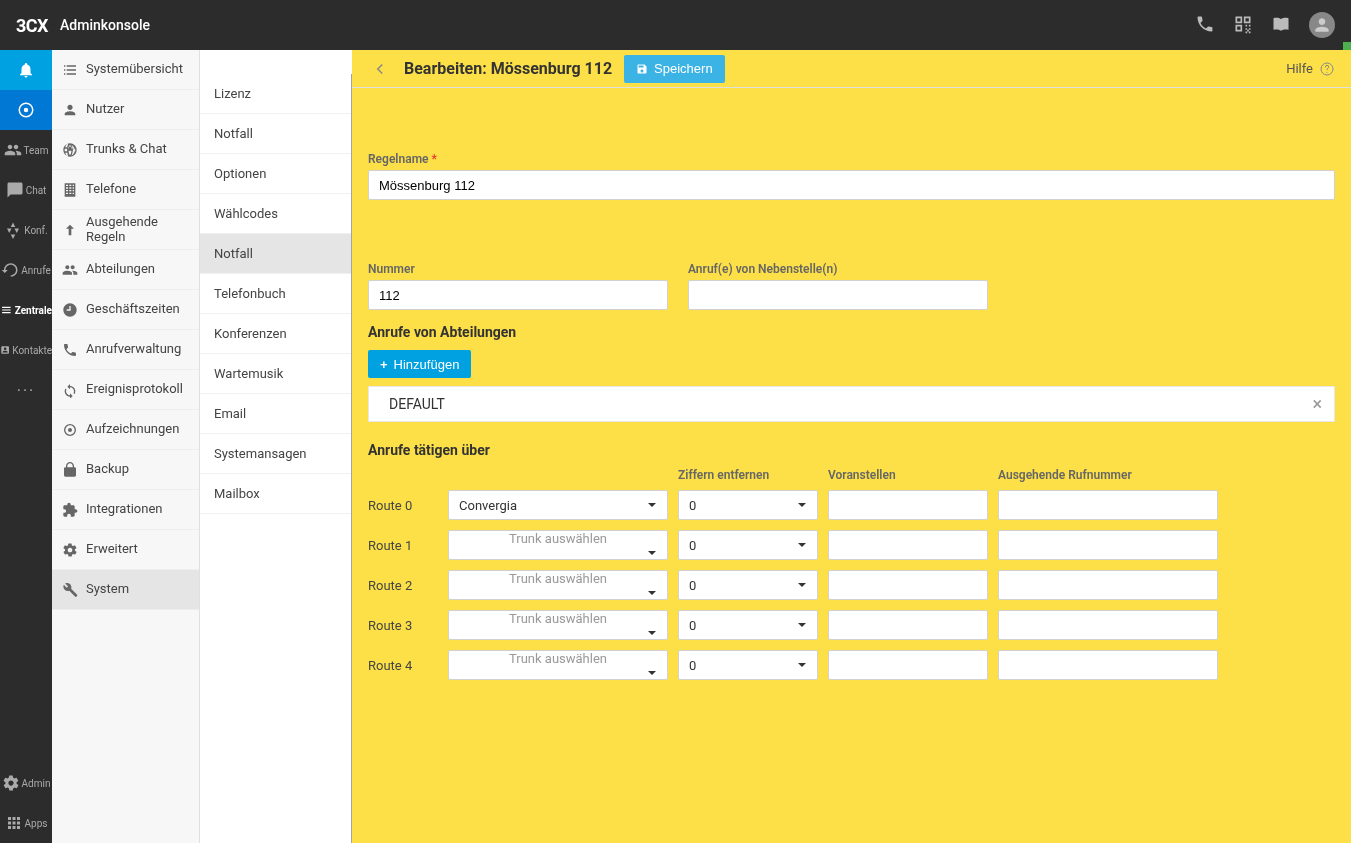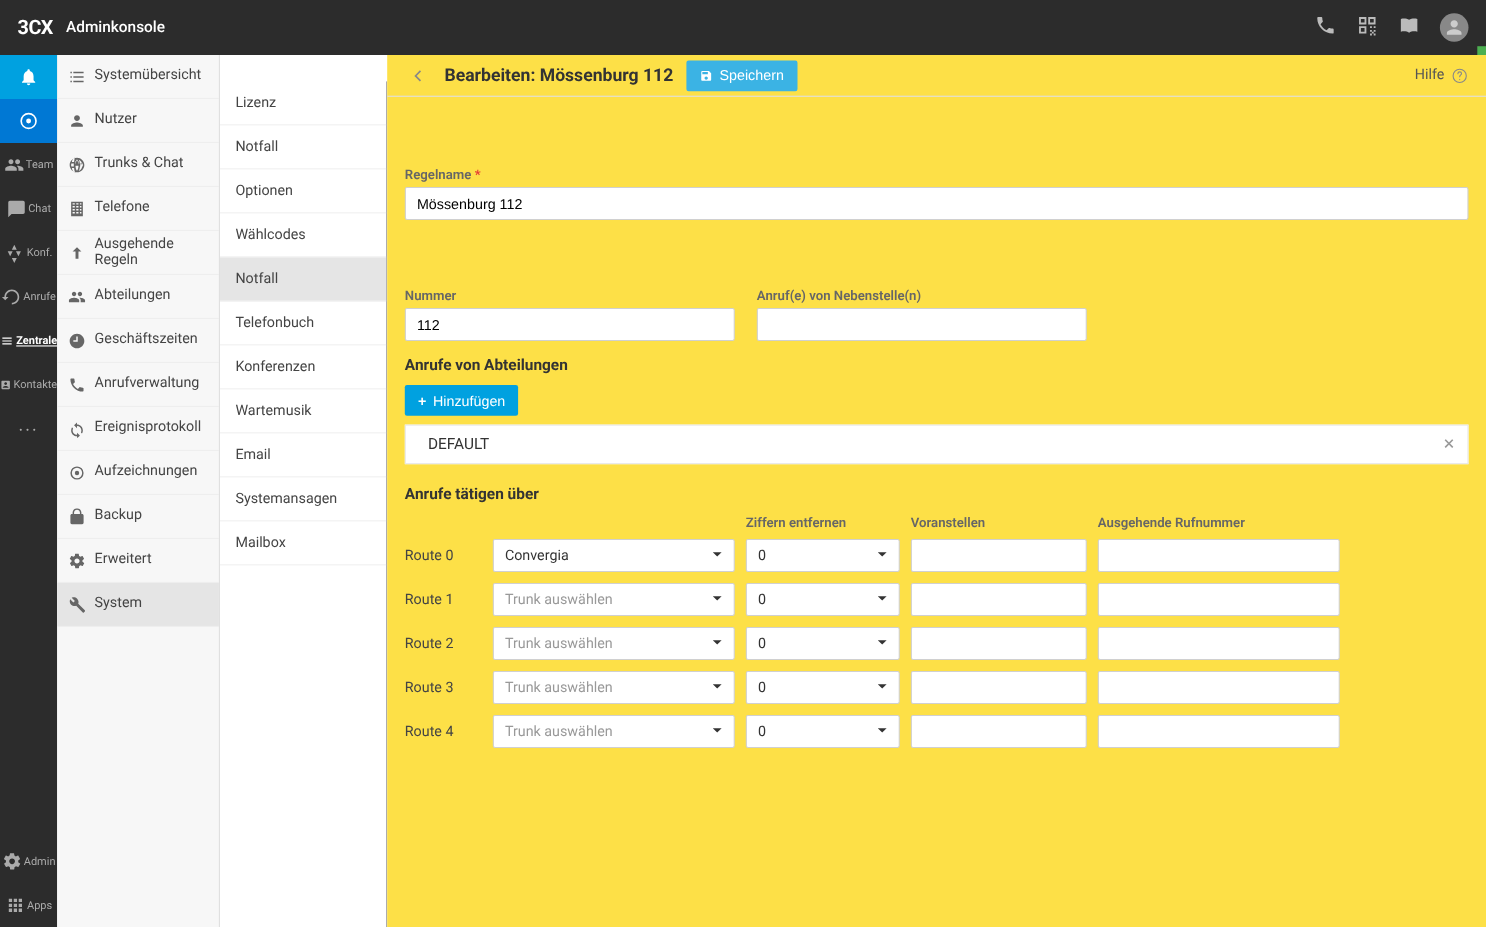--- a/index.html
+++ b/index.html
@@ -14,21 +14,21 @@
 .topbar-avatar { width: 26px; height: 26px; border-radius: 50%; background: #888; display: flex; align-items: center; justify-content: center; }
 .topbar-avatar svg { fill: #ccc; width: 20px; height: 20px; }
 .corner-indicator { position:absolute; top:42px; right:0; width:8px; height:8px; background:#4caf50; }
 
 .layout { display: flex; height: calc(100vh - 50px); }
 .rail { width: 52px; background: #2c2c2c; display: flex; flex-direction: column; }
 .rail-item { height: 40px; display: flex; flex-direction: row; align-items: center; justify-content: center; color: #aaa; cursor: pointer; font-size: 10px; gap:2px; }
 .rail-item svg { width: 18px; height: 18px; fill: #aaa; }
 .rail-item.active { background: #00a1e0; color: #fff; }
 .rail-item.active svg { fill: #fff; }
-.rail-item.bold { color:#fff;text-decoration:underline; }
+.rail-item.bold { color:#fff; }
 .rail-item.bold svg{fill:#fff;}
 .rail-spacer { flex: 1; }
 
 .sidebar1 { width: 148px; background: #f7f7f7; border-right: 1px solid #e0e0e0; }
 .sidebar1-item { height: 40px; display: flex; align-items: center; padding: 18px 10px; gap: 8px; cursor: pointer; font-size: 13px; color: #444; border-bottom:1px solid #eee; }
 .sidebar1-item.selected { background: #e5e5e5; }
 .sidebar1-item svg { width: 16px; height: 16px; fill: #666; flex-shrink:0; }
 .sidebar1-item span { line-height:1.1; }
 
 .sidebar2 { width: 152px; background: #fff; border-right: 1px solid #a3a3a3; margin-top: 24px; }
@@ -64,21 +64,21 @@
 
 .routes { margin-top:10px; }
 .routes-header { display:flex; gap:10px; font-size:12px; color:#666; font-weight:600; margin-bottom:8px; }
 .route-row { display:flex; gap:10px; align-items:center; margin-bottom:10px; }
 .route-label { width:70px; font-size:13px; color:#444; }
 .col-trunk { width:220px; }
 .col-digits { width:140px; }
 .col-prepend { width:160px; }
 .col-outnum { width:220px; }
 .select { position:relative; height:30px; border:1px solid #d0d0d0; border-radius:2px; background:#fff; display:flex; align-items:center; padding:0 10px; cursor:pointer; font-size:13px; color:#333;}
-.select.placeholder { color:#999; }
+.select.placeholder { color:#999;flex-direction:column; }
 .select .caret { margin-left:auto; }
 .select .caret svg{width:10px;height:10px;fill:#333;}
 </style>
 </head>
 <body>
 
 <div class="topbar">
   <div class="topbar-logo"><span class="three">3</span><span class="cx">CX</span></div>
   <div class="topbar-title">Adminkonsole</div>
   <div class="topbar-right">
@@ -231,20 +231,26 @@
         <span>Aufzeichnungen</span>
       </div>
       <div class="sidebar1-item">
         <svg viewBox="0 0 24 24">
           <path d="M19 8h-1V6c0-3.3-2.7-6-6-6S6 2.7 6 6v2H5c-1.1 0-2 .9-2 2v10c0 1.1.9 2 2 2h14c1.1 0 2-.9 2-2V10c0-1.1-.9-2-2-2zM8 6c0-2.2 1.8-4 4-4s4 1.8 4 4v2H8V6z"></path>
         </svg>
         <span>Backup</span>
       </div>
       <div class="sidebar1-item">
         <svg viewBox="0 0 24 24">
+          <path d="M20.5 11H19V7c0-1.1-.9-2-2-2h-4V3.5C13 2.1 11.9 1 10.5 1S8 2.1 8 3.5V5H4c-1.1 0-2 .9-2 2v3.8h1.5c1.5 0 2.7 1.2 2.7 2.7S5 16.2 3.5 16.2H2V20c0 1.1.9 2 2 2h3.8v-1.5c0-1.5 1.2-2.7 2.7-2.7s2.7 1.2 2.7 2.7V22H17c1.1 0 2-.9 2-2v-4h1.5c1.4 0 2.5-1.1 2.5-2.5S21.9 11 20.5 11z"></path>
+        </svg>
+        <span>Integrationen</span>
+      </div>
+      <div class="sidebar1-item">
+        <svg viewBox="0 0 24 24">
           <path d="M19.4 13c0-.3.1-.7.1-1s0-.7-.1-1l2.1-1.6c.2-.1.2-.4.1-.6l-2-3.5c-.1-.2-.4-.3-.6-.2l-2.5 1c-.5-.4-1.1-.7-1.7-1l-.4-2.6c0-.2-.2-.4-.5-.4h-4c-.2 0-.4.2-.5.4l-.4 2.6c-.6.2-1.2.6-1.7 1l-2.5-1c-.2-.1-.5 0-.6.2l-2 3.5c-.1.2-.1.5.1.6L4.6 11c0 .3-.1.7-.1 1s0 .7.1 1l-2.1 1.6c-.2.1-.2.4-.1.6l2 3.5c.1.2.4.3.6.2l2.5-1c.5.4 1.1.7 1.7 1l.4 2.6c0 .2.2.4.5.4h4c.2 0 .4-.2.5-.4l.4-2.6c.6-.2 1.2-.6 1.7-1l2.5 1c.2.1.5 0 .6-.2l2-3.5c.1-.2.1-.5-.1-.6L19.4 13zM12 15.5c-1.9 0-3.5-1.6-3.5-3.5s1.6-3.5 3.5-3.5 3.5 1.6 3.5 3.5-1.6 3.5-3.5 3.5z"></path>
         </svg>
         <span>Erweitert</span>
       </div>
       <div class="sidebar1-item selected">
         <svg viewBox="0 0 24 24">
           <path d="M22.7 19.3l-9-9c.9-2.3.4-5-1.5-6.9-2-2-5-2.4-7.4-1.3l4.3 4.3L7 8.5 2.7 4.2C1.6 6.6 2 9.6 4 11.6c1.9 1.9 4.6 2.4 6.9 1.5l9 9c.4.4 1 .4 1.4 0l1.4-1.4c.4-.4.4-1 0-1.4z"></path>
         </svg>
         <span>System</span>
       </div>

